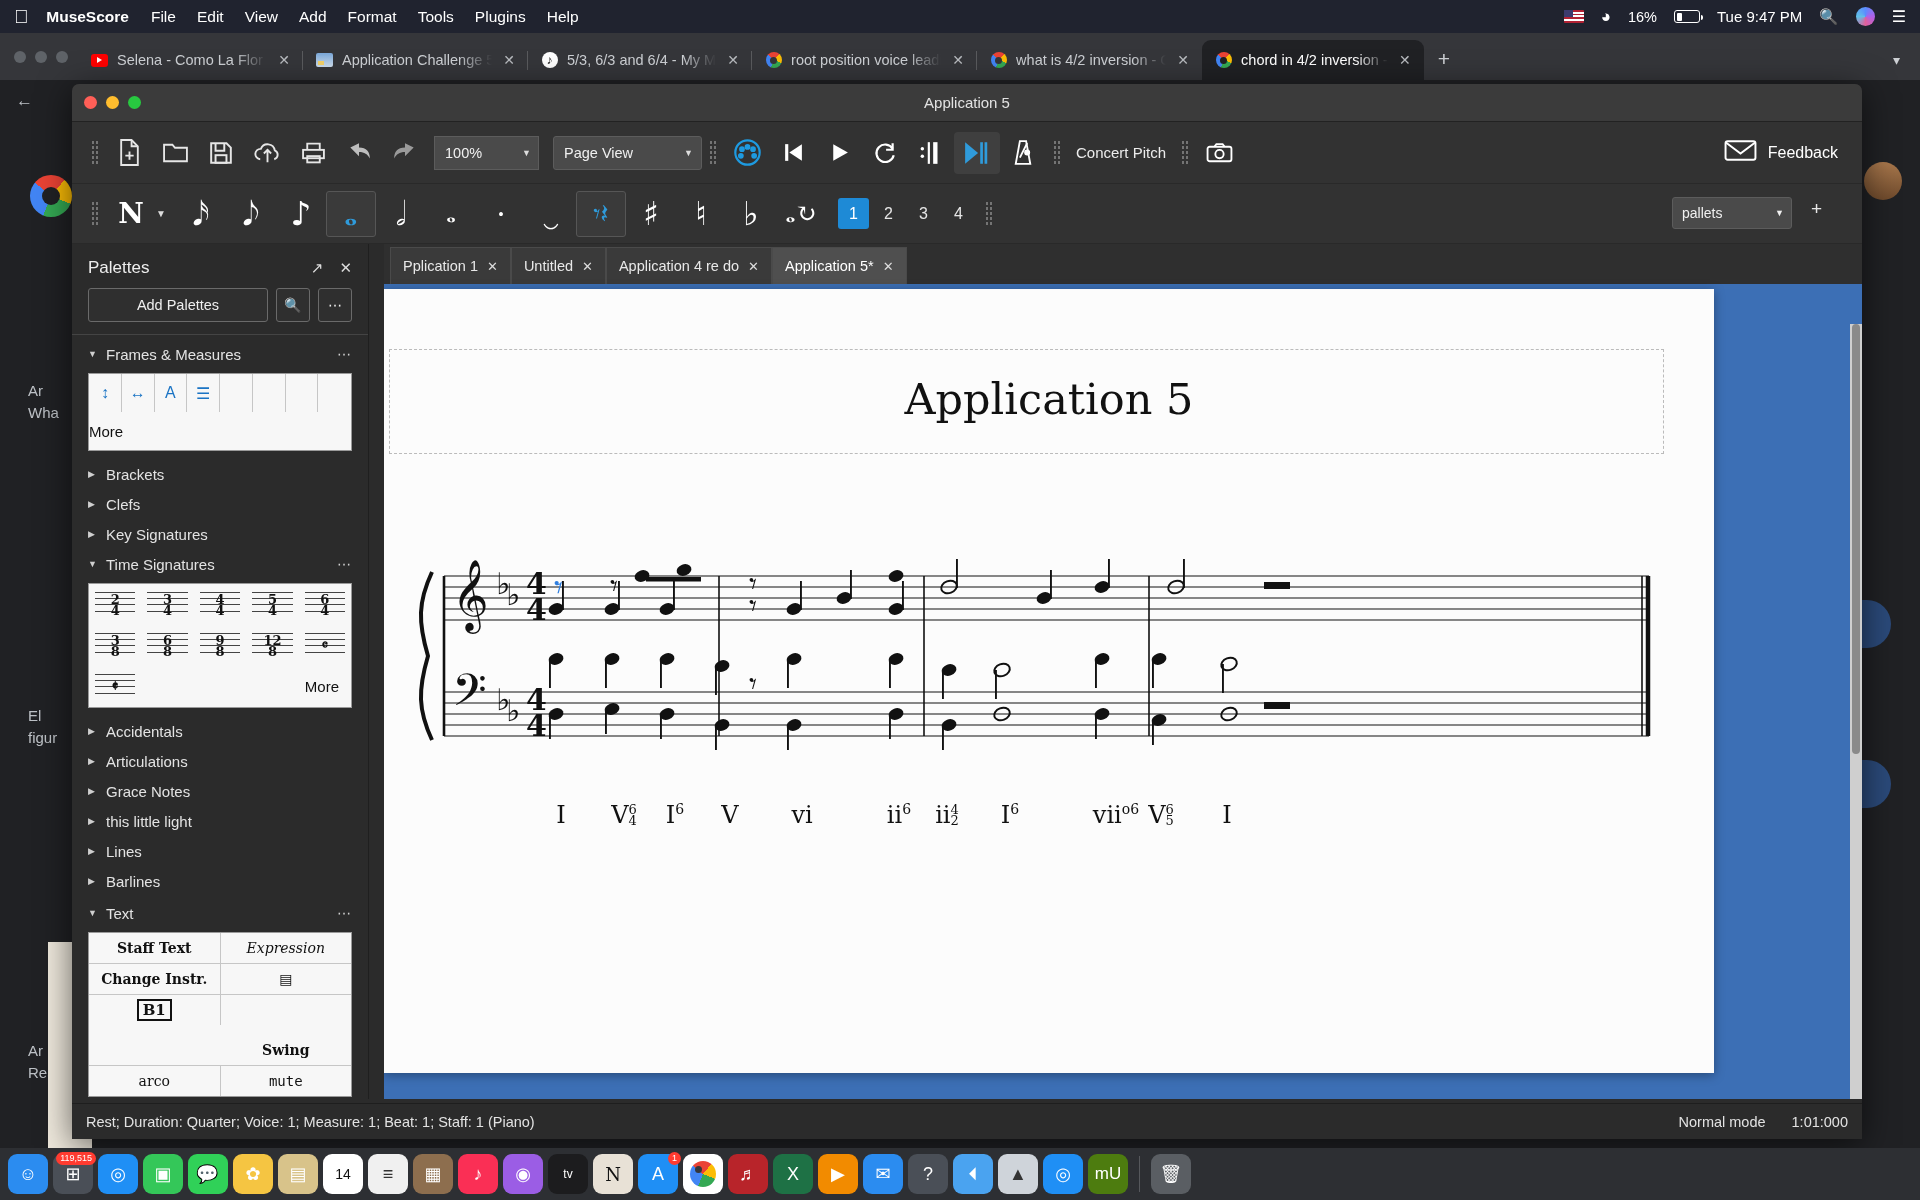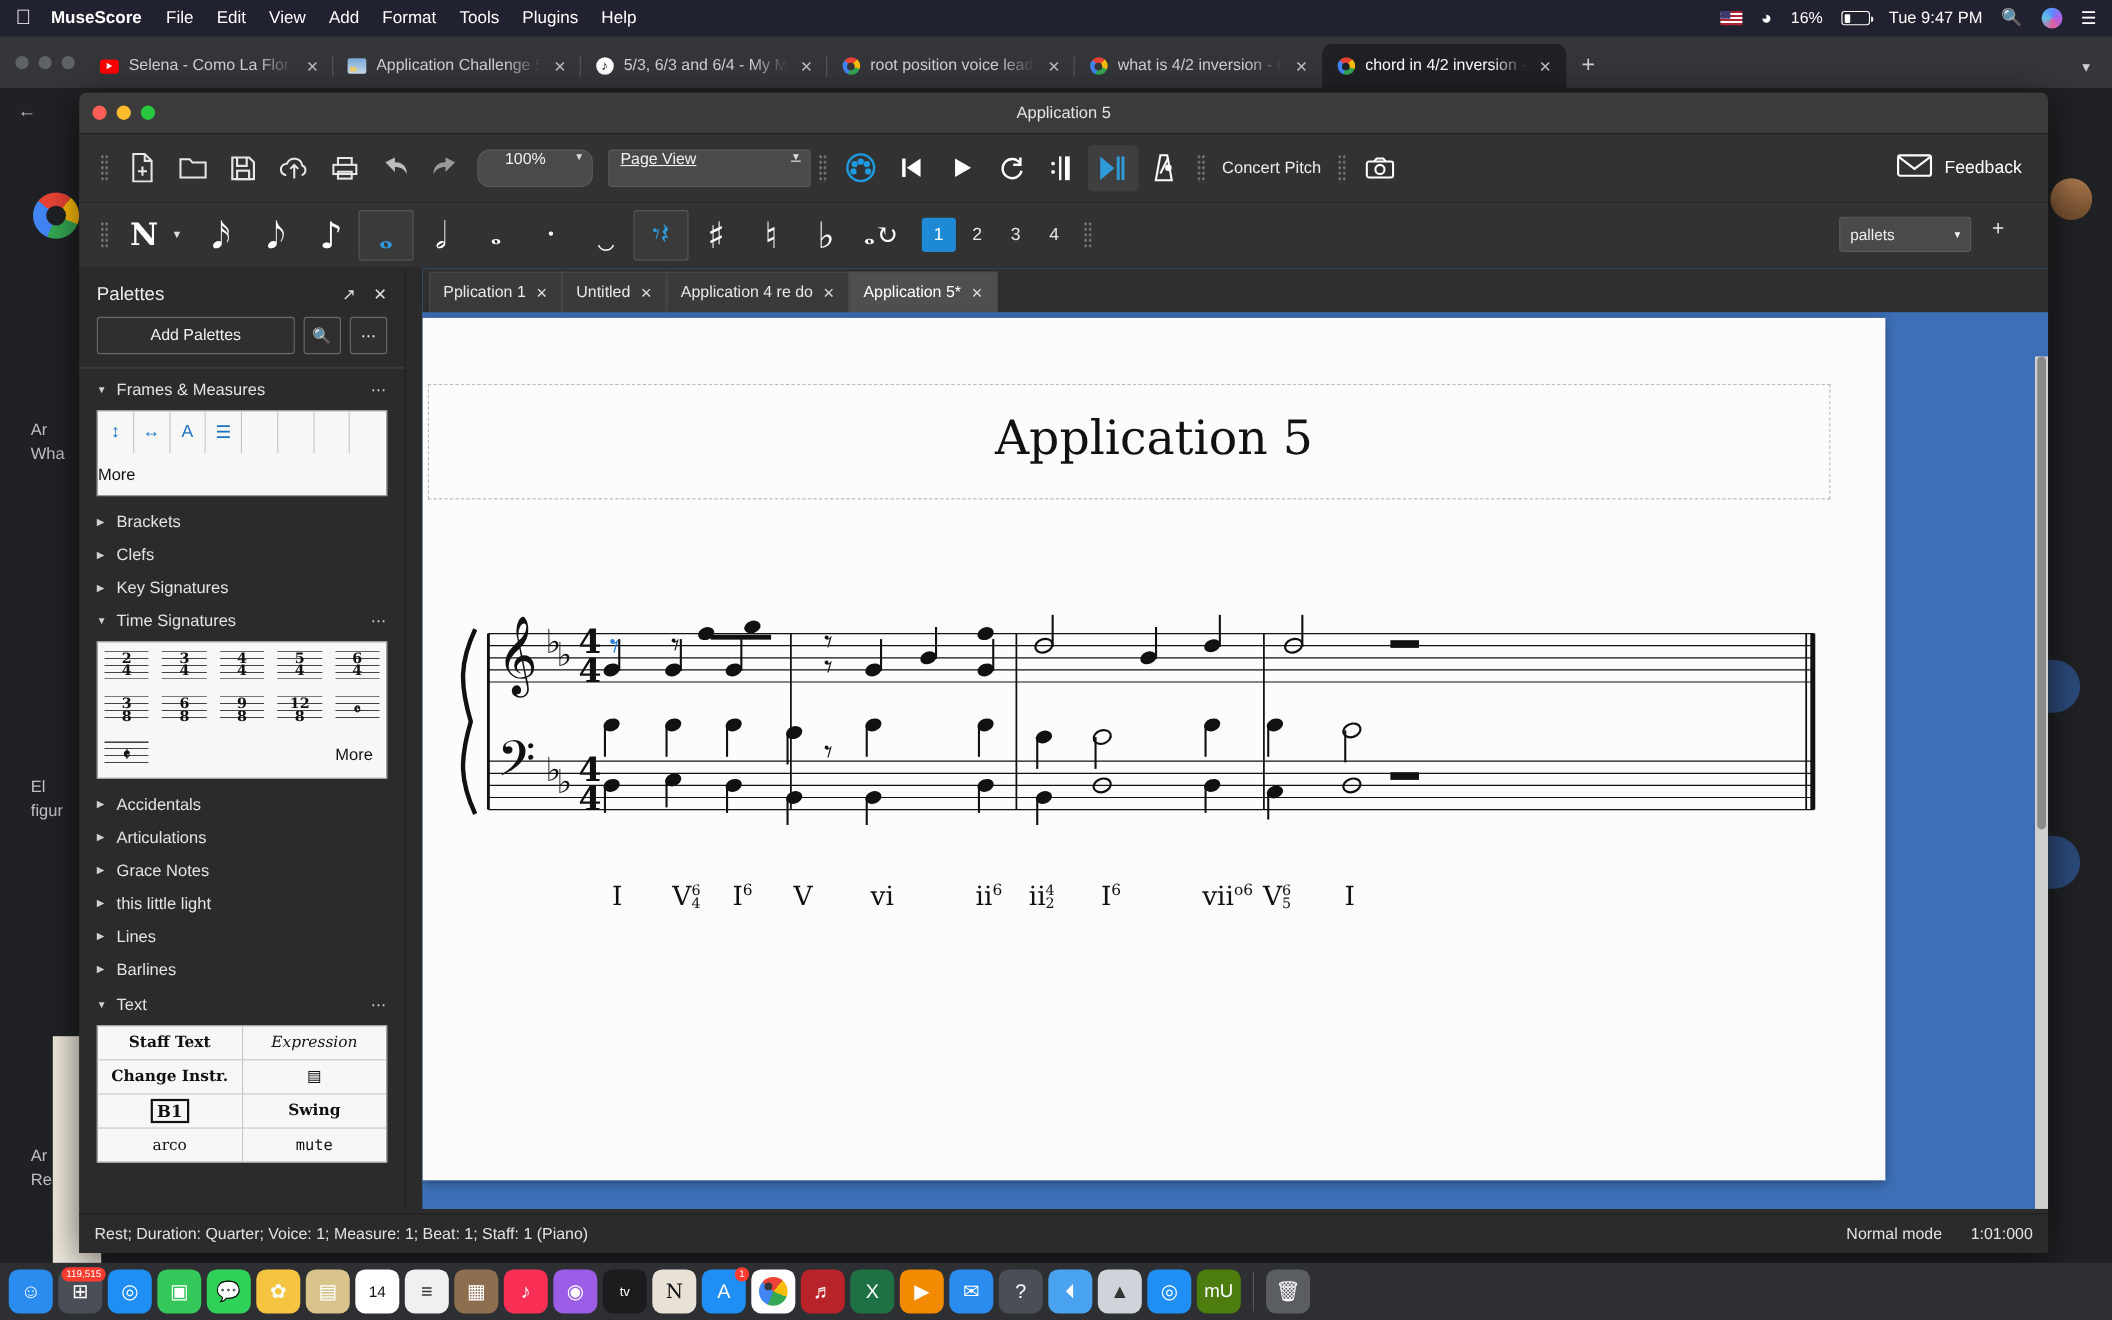--- a/index.html
+++ b/index.html
@@ -115,27 +115,27 @@
   .grip { width:8px;height:26px; margin:0 7px;
     background-image:radial-gradient(#8a8a8a 1px, transparent 1.2px);
     background-size:4px 5px; opacity:.75; flex:none;}
   .tbtn {
     width:46px;height:42px;display:flex;align-items:center;justify-content:center;
     color:#e6e6e6; flex:none; border-radius:4px;
   }
   .tbtn svg{display:block;}
   .tbtn.active { background:#3f3f3f; }
   .zoom-combo {
-    width:105px;height:34px;background:#4a4a4a;border:1px solid #5c5c5c;border-radius:11px;
-    display:flex;font-size:14.5px;color:#f0f0f0;padding-left:24px;margin-left:6px; flex:none;
+    width:105px;height:34px;background:#4a4a4a;border:1px solid #5c5c5c;border-radius:0;
+    display:flex;align-items:center;font-size:14.5px;color:#f0f0f0;padding-left:10px;margin-left:6px; flex:none;
   }
   .zoom-combo .arrow{margin-left:auto;margin-right:7px;font-size:9px;color:#ddd;}
   .view-combo {
-    width:184px;height:34px;background:#4a4a4a;border:1px solid #5c5c5c;border-radius:3px;
-    display:flex;align-items:flex-start;font-size:14.5px;color:#f0f0f0;padding-left:10px;margin-left:14px; flex:none;text-decoration:underline;
+    width:149px;height:34px;background:#4a4a4a;border:1px solid #5c5c5c;border-radius:3px;
+    display:flex;align-items:center;font-size:14.5px;color:#f0f0f0;padding-left:10px;margin-left:14px; flex:none;
   }
   .view-combo .arrow{margin-left:auto;margin-right:8px;font-size:9px;color:#ddd;}
   .concert { font-size:15px;color:#ececec; padding:0 8px; flex:none;}
   .feedback { margin-left:auto; display:flex;align-items:center;gap:11px;font-size:16px;color:#fff;padding-right:12px;}
   
   #ms-toolbar2 {
     height:60px; background:#323232; display:flex;align-items:center;padding:0 12px;
     border-bottom:1px solid #292929; position:relative;
   }
   .nbtn{width:50px;height:46px;display:flex;align-items:center;justify-content:center;color:#fff;flex:none;border-radius:3px;
@@ -662,21 +662,21 @@
           <span class="txt-cell" style="font-style:italic;">Expression</span>
         </div>
         <div class="txt-row">
           <span class="txt-cell" style="font-weight:bold;">Change Instr.</span>
           <span class="txt-cell">▤</span>
         </div>
         <div class="txt-row">
           <span class="txt-cell">
               <b style="border:2px solid #111;padding:0 4px;font-size:15px;">B1</b>
             </span>
-          <span class="txt-cell" style="font-weight:bold;">Swing</span>
+          <span class="txt-cell" style="font-weight:bold;margin-top:40px;">Swing</span>
         </div>
         <div class="txt-row" style="border-bottom:none;">
           <span class="txt-cell">arco</span>
           <span class="txt-cell" style="font-family:'DejaVu Sans Mono',monospace;">mute</span>
         </div>
       </div>
     </div>
 
     <div id="score">
       <div id="score-tabs">

